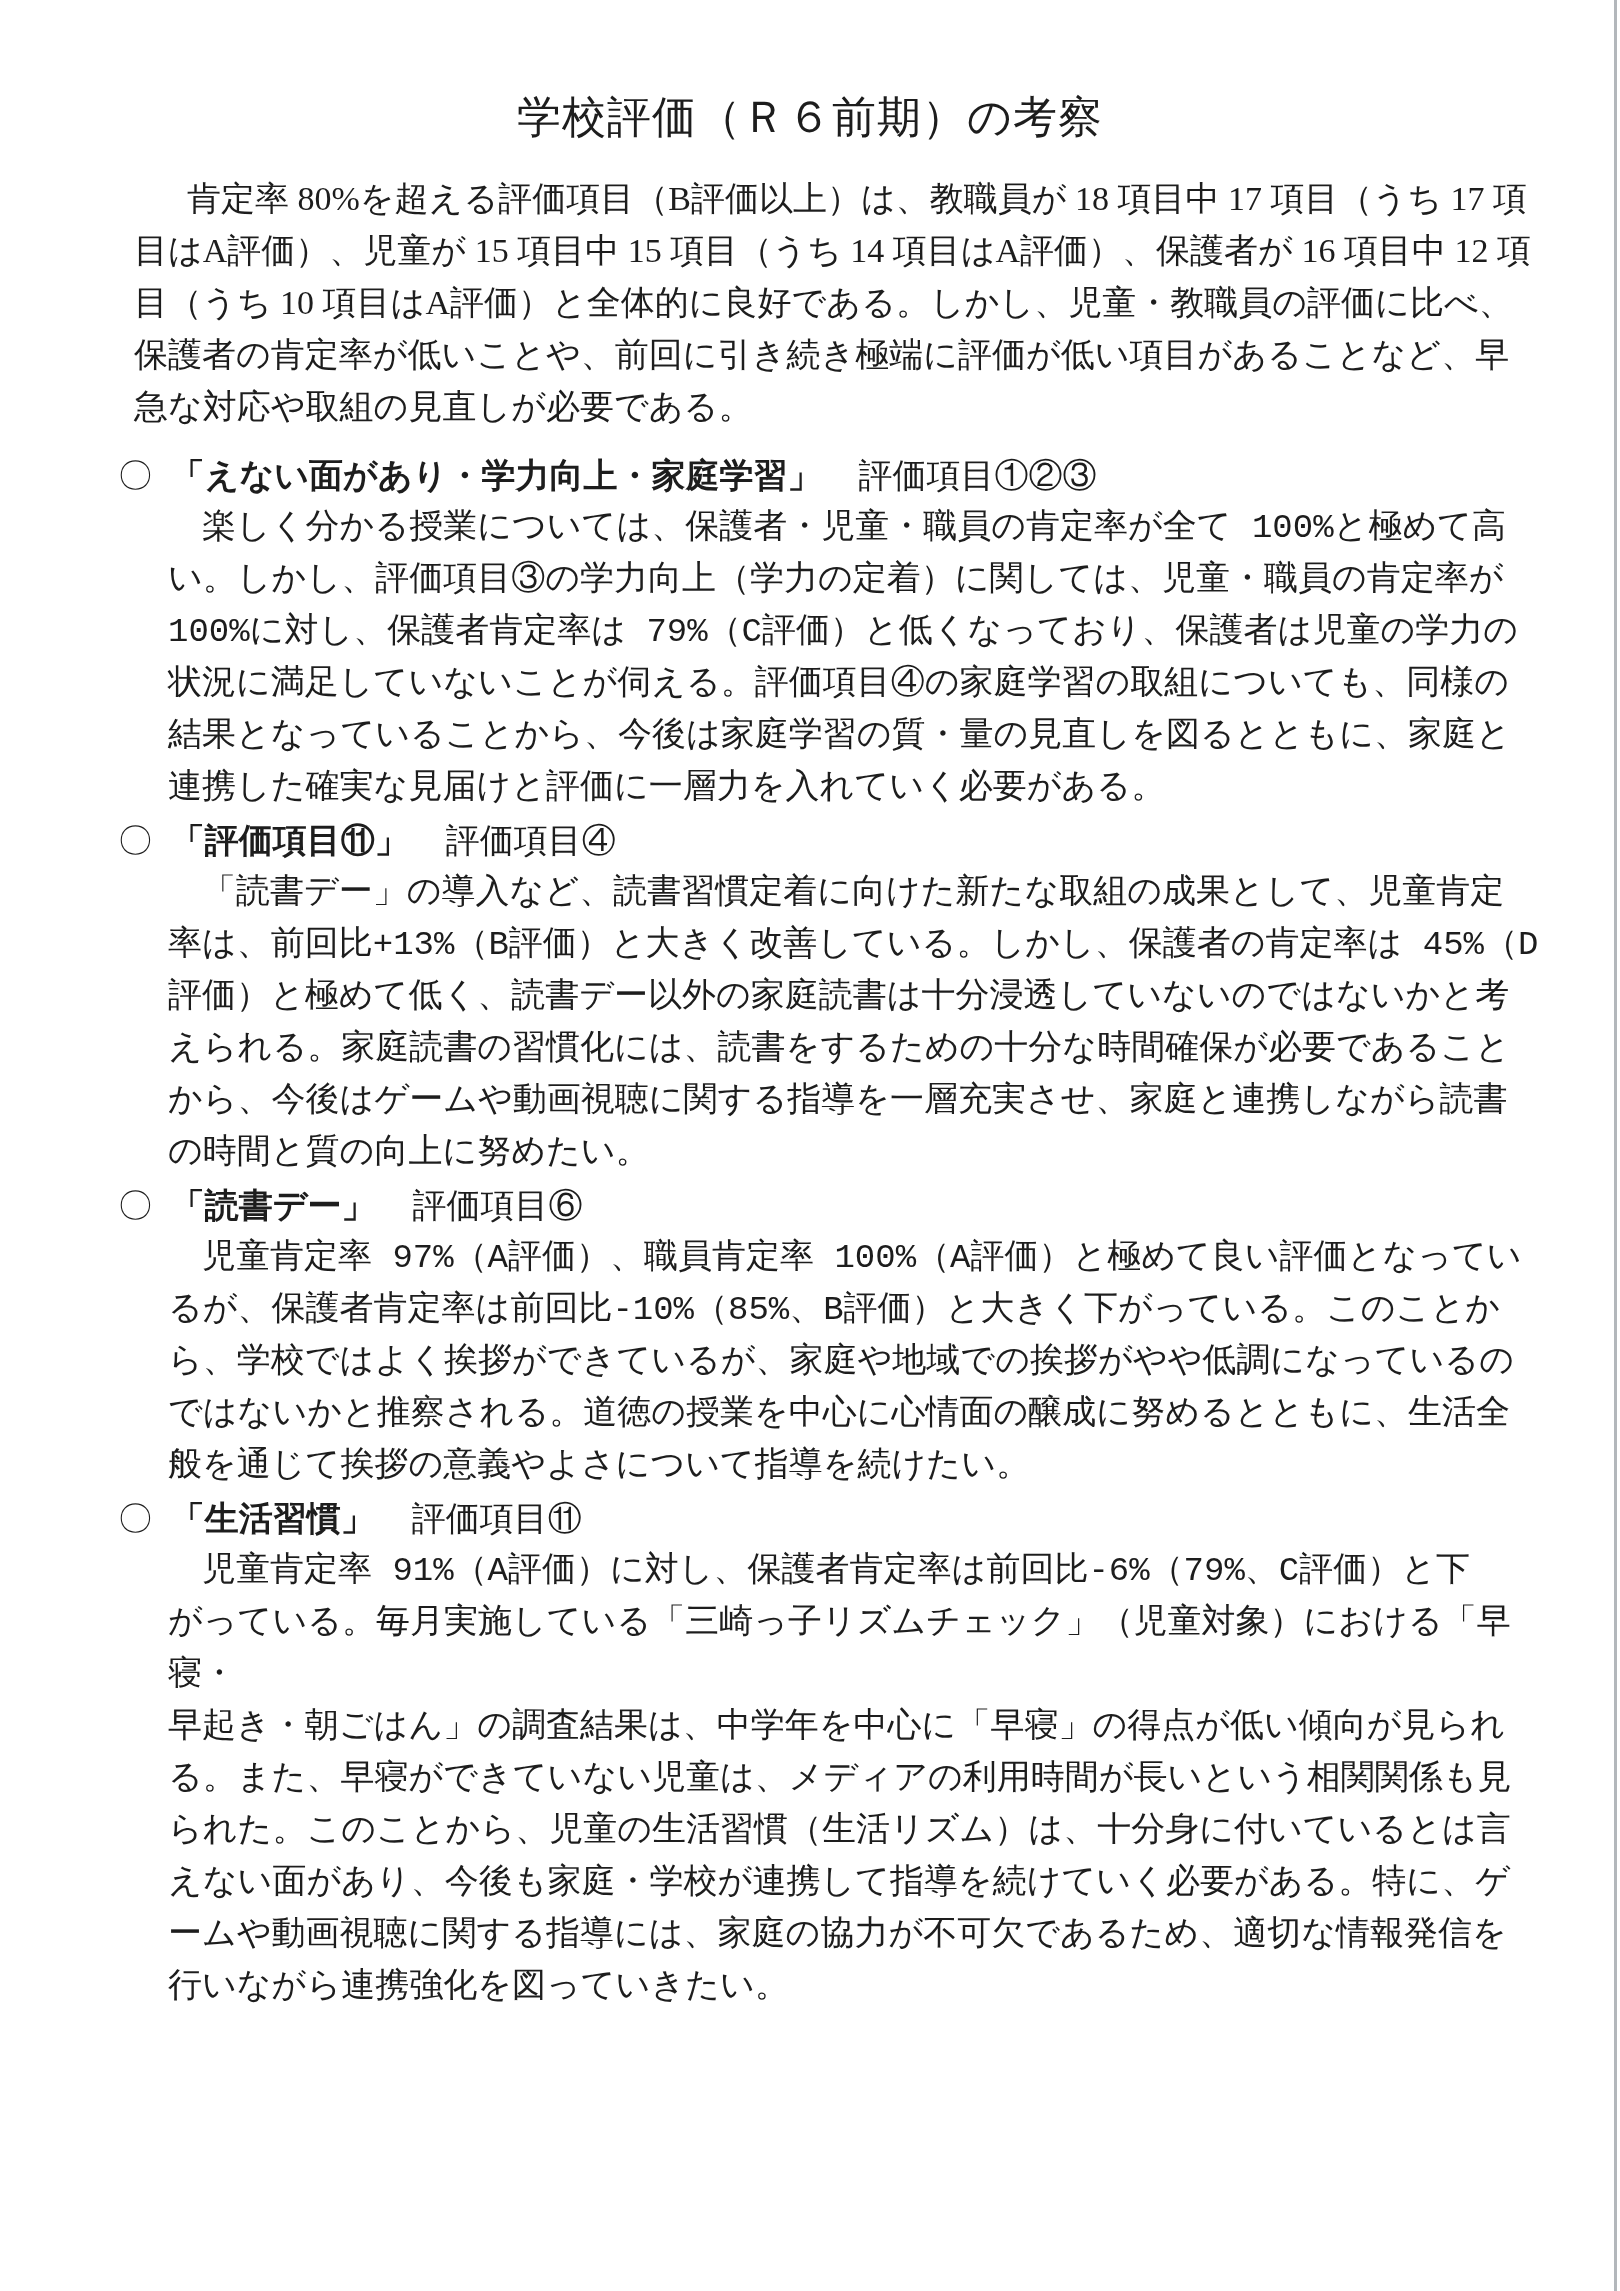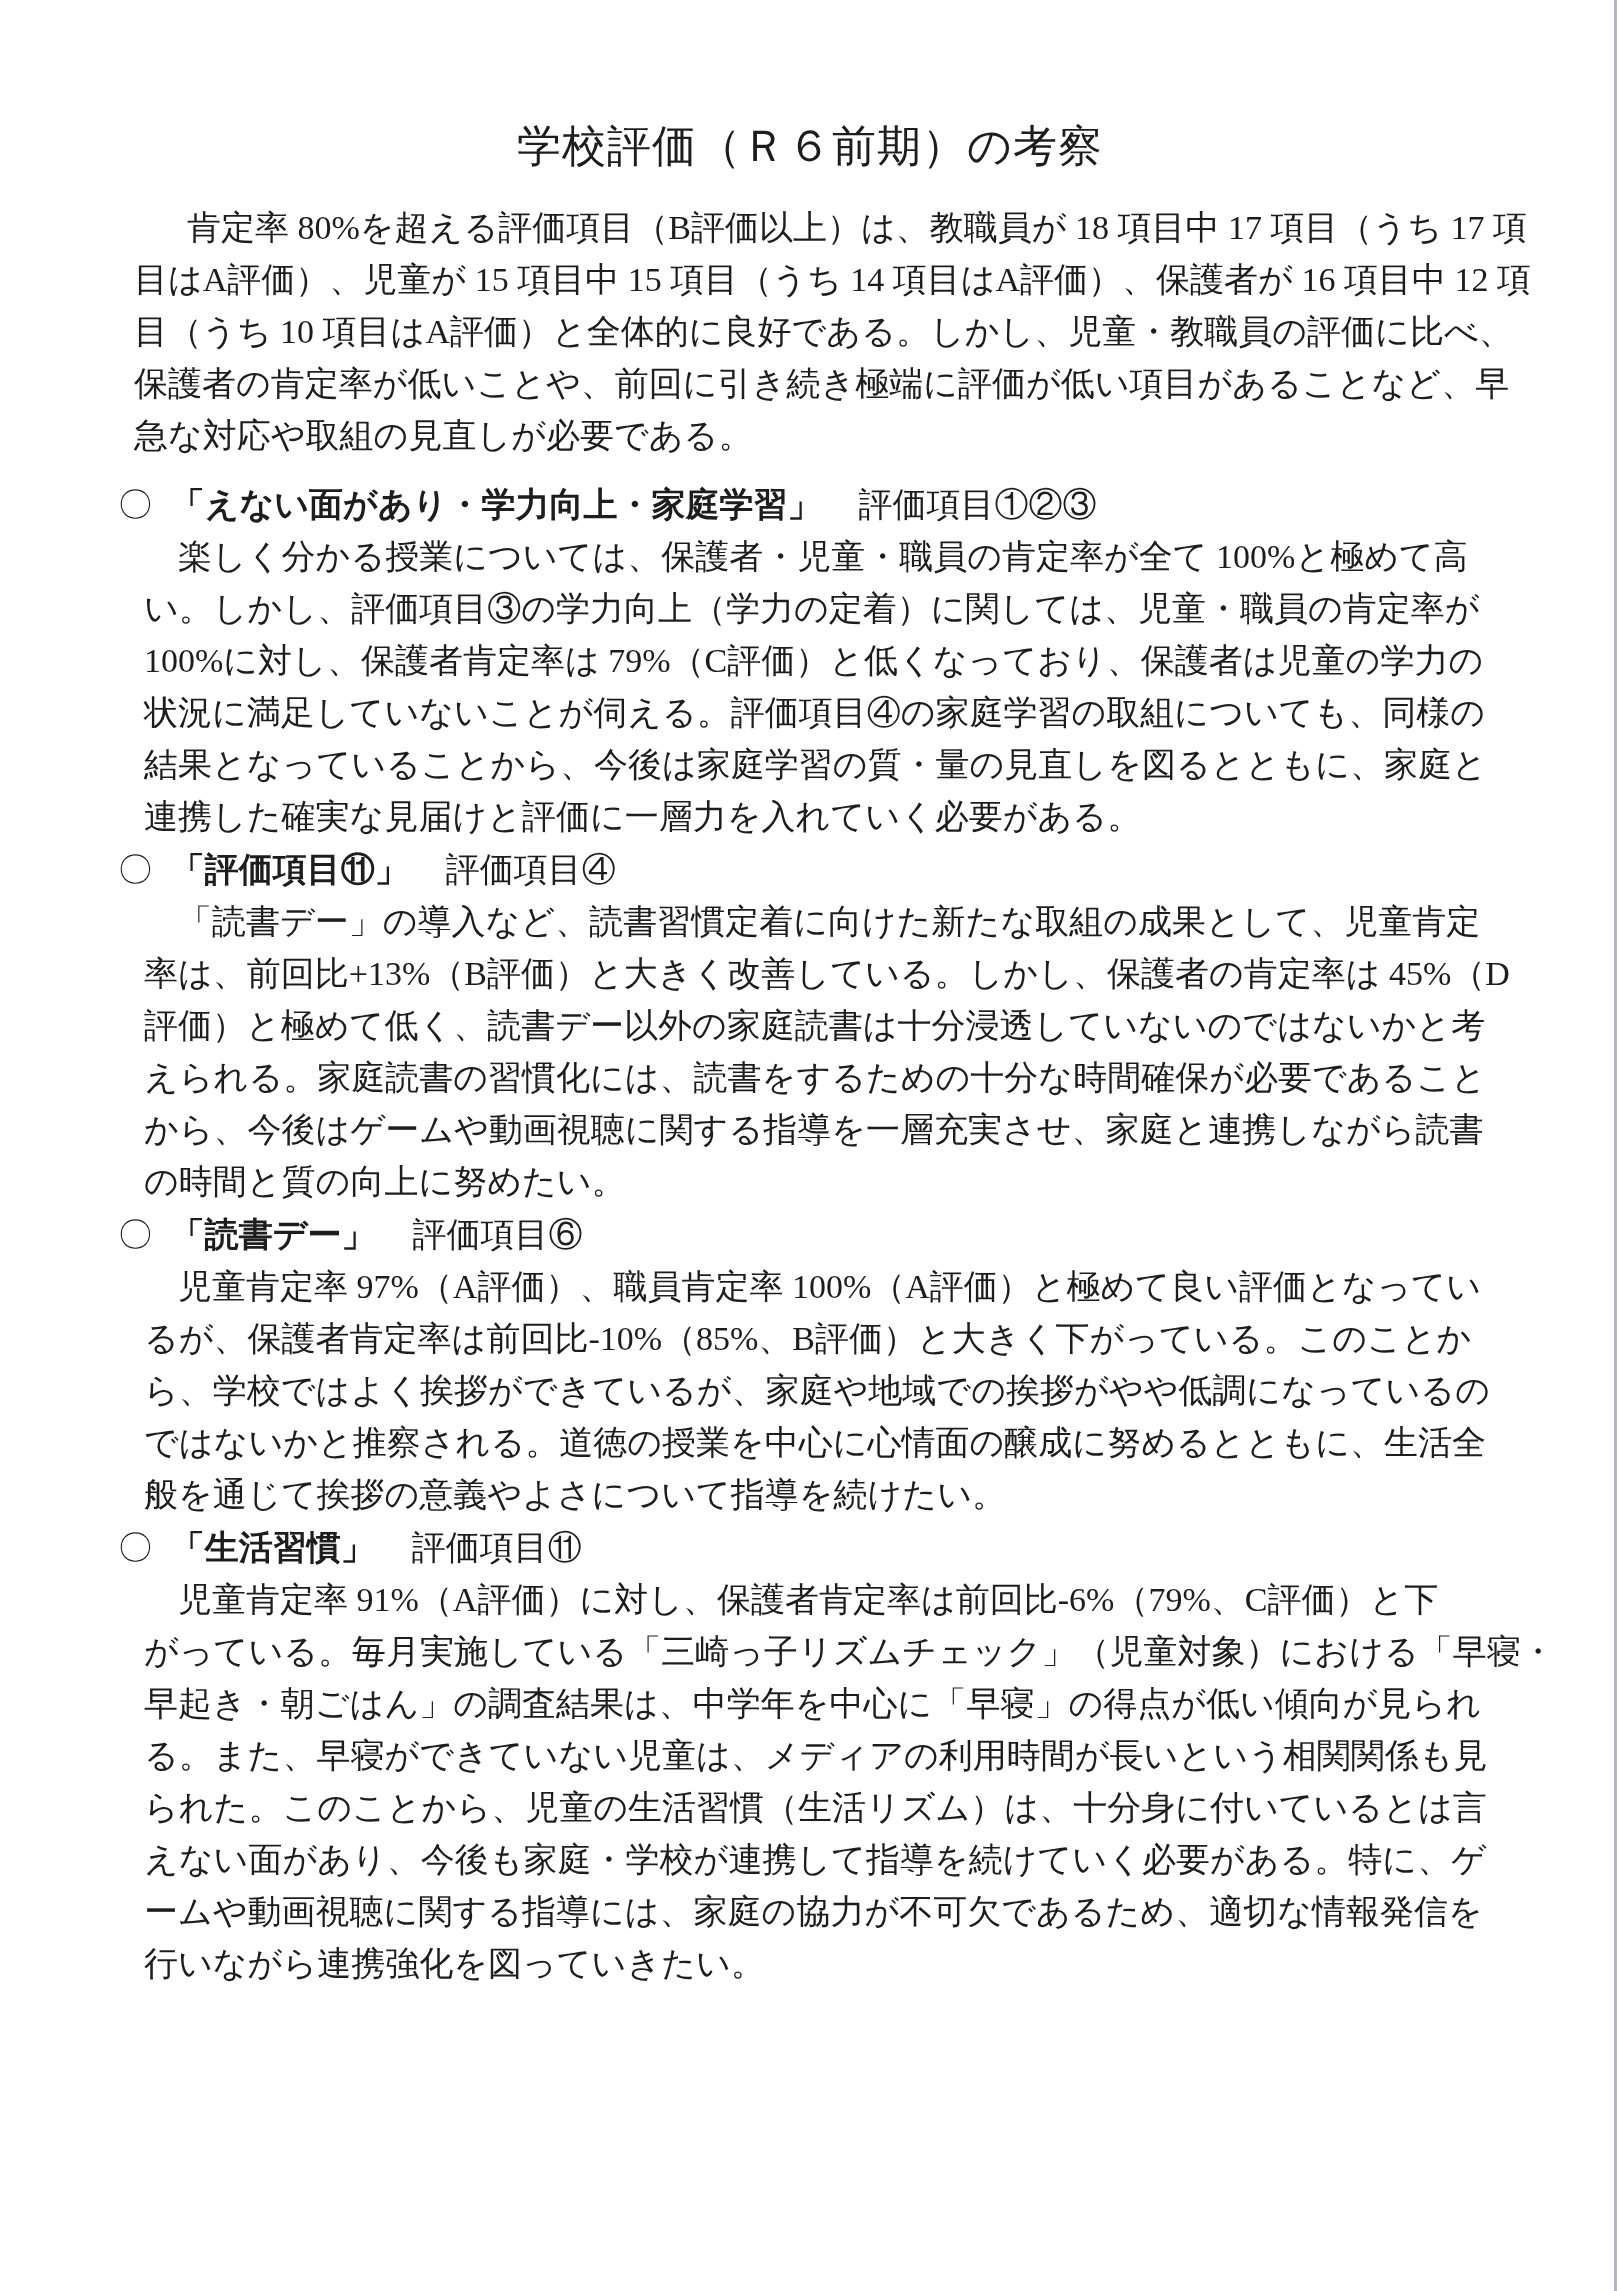--- a/index.html
+++ b/index.html
@@ -17,21 +17,21 @@
   .scan-edge {
     position: absolute;
     top: 0;
     right: 2.9px;
     width: 2.9px;
     height: 100%;
     background: #b3b7bb;
   }
   .title {
     margin: 0;
-    padding-top: 117px;
+    padding-top: 88px;
     text-align: center;
     font-size: 44px;
     font-weight: normal;
     line-height: 59px;
     letter-spacing: 1px;
   }
   .content {
     margin: 25.5px 0 0 118px;
     width: 1437px;
     font-size: 34px;
@@ -52,23 +52,24 @@
     margin-right: 13.7px;
   }
   .sec-name {
     font-family: "Liberation Sans", "DejaVu Sans", sans-serif;
     font-weight: 700;
   }
   .sec-items {
     margin-left: 37px;
   }
   .section-body {
-    margin: 0 0 0 26px;
+    margin: 0 0 0 50px;
     white-space: pre-line;
     text-indent: 34px;
+    font-family: Liberation Mono, monospace;
   }
 </style>
 </head>
 <body>
 
 <div class="page">
   <div class="scan-edge"></div>
 
   <h1 class="title">学校評価（Ｒ６前期）の考察</h1>
 

